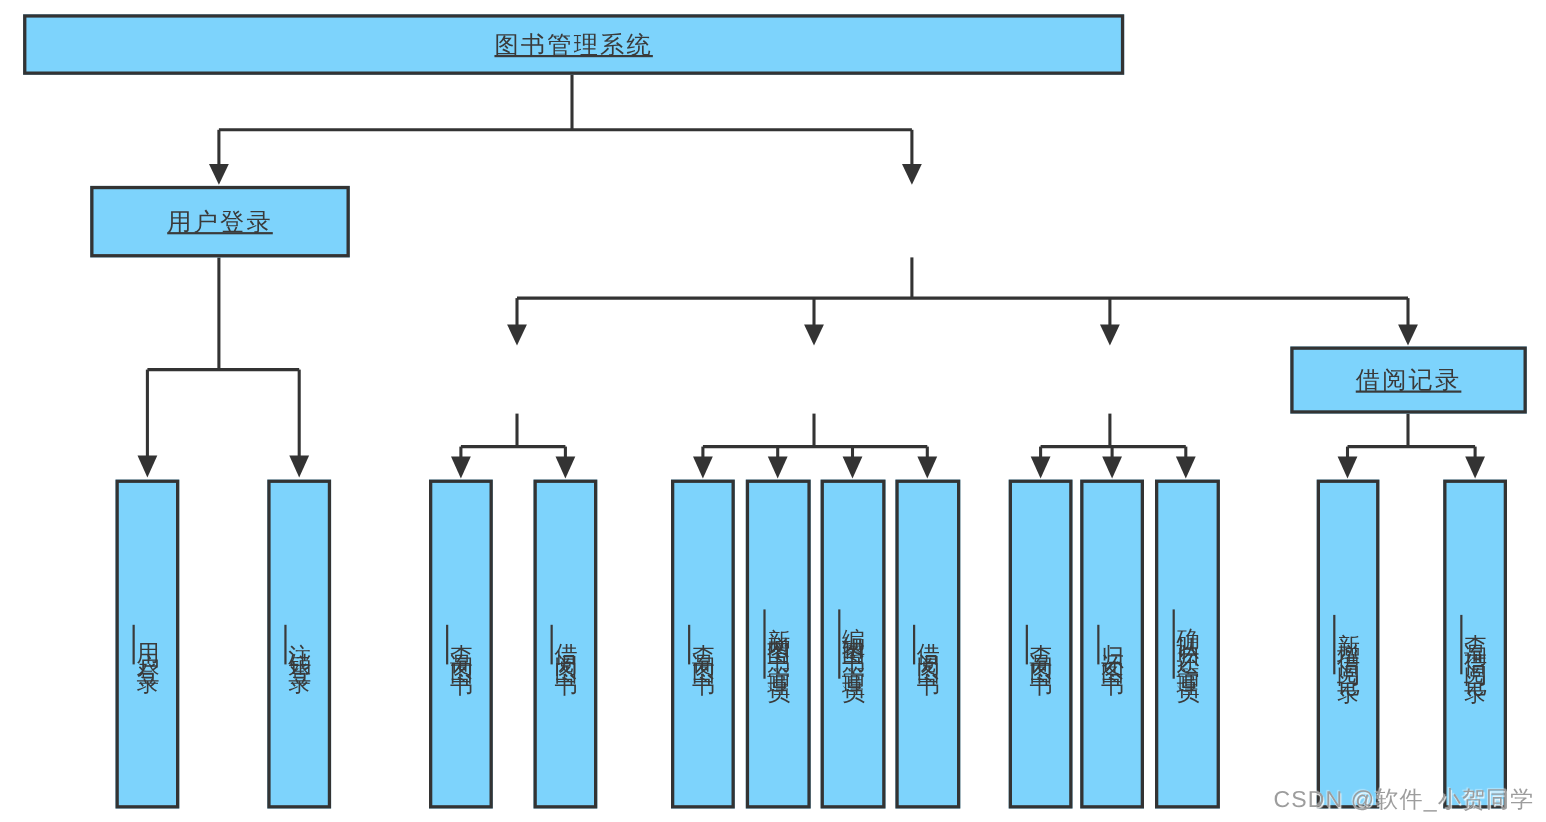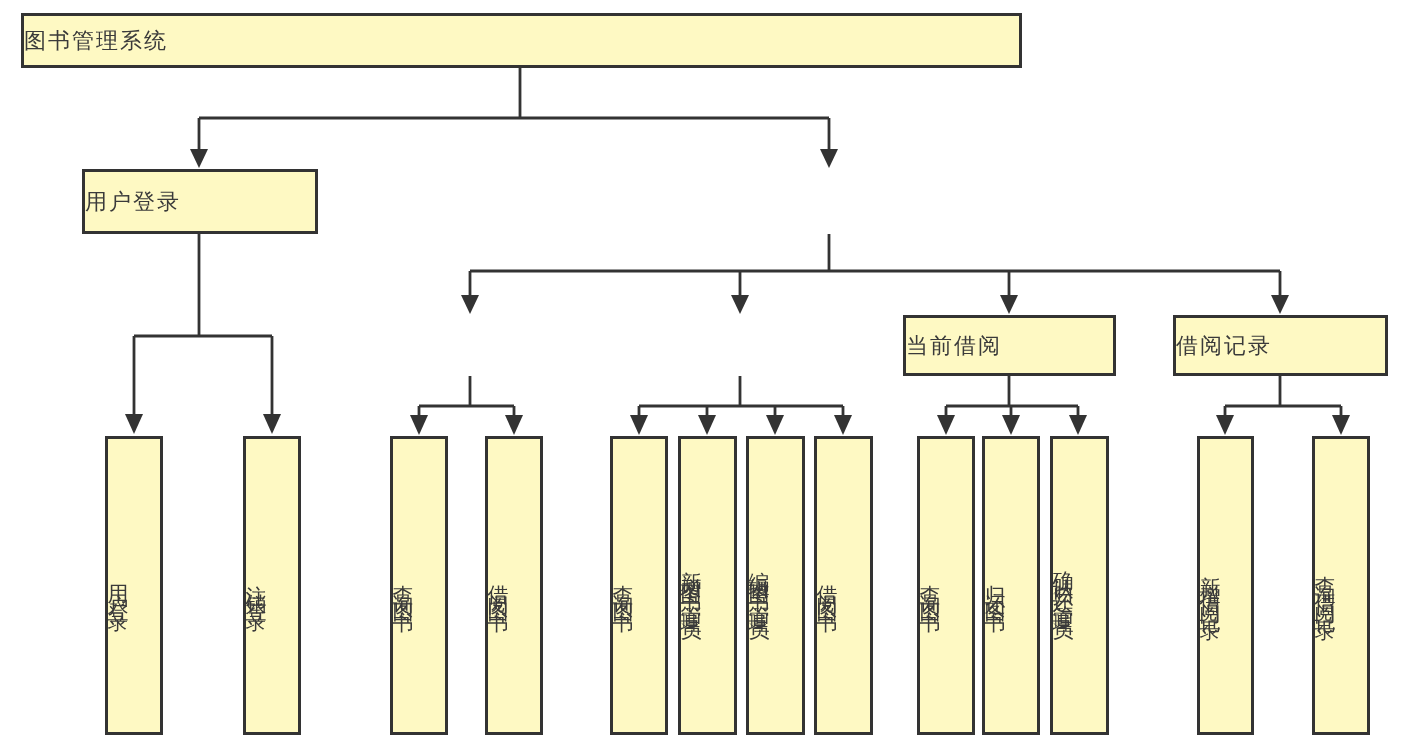--- a/index.html
+++ b/index.html
@@ -28,25 +28,27 @@
     stroke-width: 2.8;
     fill: none;
   }
   svg.connectors polygon {
     fill: var(--line, #333333);
     stroke: none;
   }
   .box {
     position: absolute;
     box-sizing: border-box;
-    background: #fef9c3;
+    background: #7dd3fc;
     border: 3px solid var(--line, #333333);
     display: flex;
     align-items: center;
+    justify-content: center;
     color: var(--text, #3a3a3a);
+    text-decoration: underline;
   }
   .h-label {
     font-size: 22px;
     letter-spacing: 2px;
     white-space: nowrap;
     color: var(--text, #3a3a3a);
   }
   .leaf .v-label {
     writing-mode: vertical-rl;
     text-orientation: mixed;
@@ -151,23 +153,20 @@
   </svg>
 
   <div class="box" style="left:21px;top:13px;width:1001px;height:55px">
     <span class="h-label">图书管理系统</span>
   </div>
 
   <div class="box" style="left:82px;top:169px;width:236px;height:65px">
     <span class="h-label">用户登录</span>
   </div>
 
-  <div class="box" style="left:903px;top:315px;width:213px;height:61px">
-    <span class="h-label">当前借阅</span>
-  </div>
   <div class="box" style="left:1173px;top:315px;width:215px;height:61px">
     <span class="h-label">借阅记录</span>
   </div>
 
   <div class="box leaf" style="left:105px;top:436px;width:58px;height:299px">
     <span class="v-label">用户登录</span>
   </div>
   <div class="box leaf" style="left:243px;top:436px;width:58px;height:299px">
     <span class="v-label">注销登录</span>
   </div>
@@ -202,13 +201,14 @@
     <span class="v-label">确认归还（管理员）</span>
   </div>
 
   <div class="box leaf" style="left:1197px;top:436px;width:57px;height:299px">
     <span class="v-label">新增借阅记录</span>
   </div>
   <div class="box leaf" style="left:1312px;top:436px;width:58px;height:299px">
     <span class="v-label">查询借阅记录</span>
   </div>
 
+  <div class="watermark">CSDN @软件_小贺同学</div>
 </div>
 
 </body></html>

